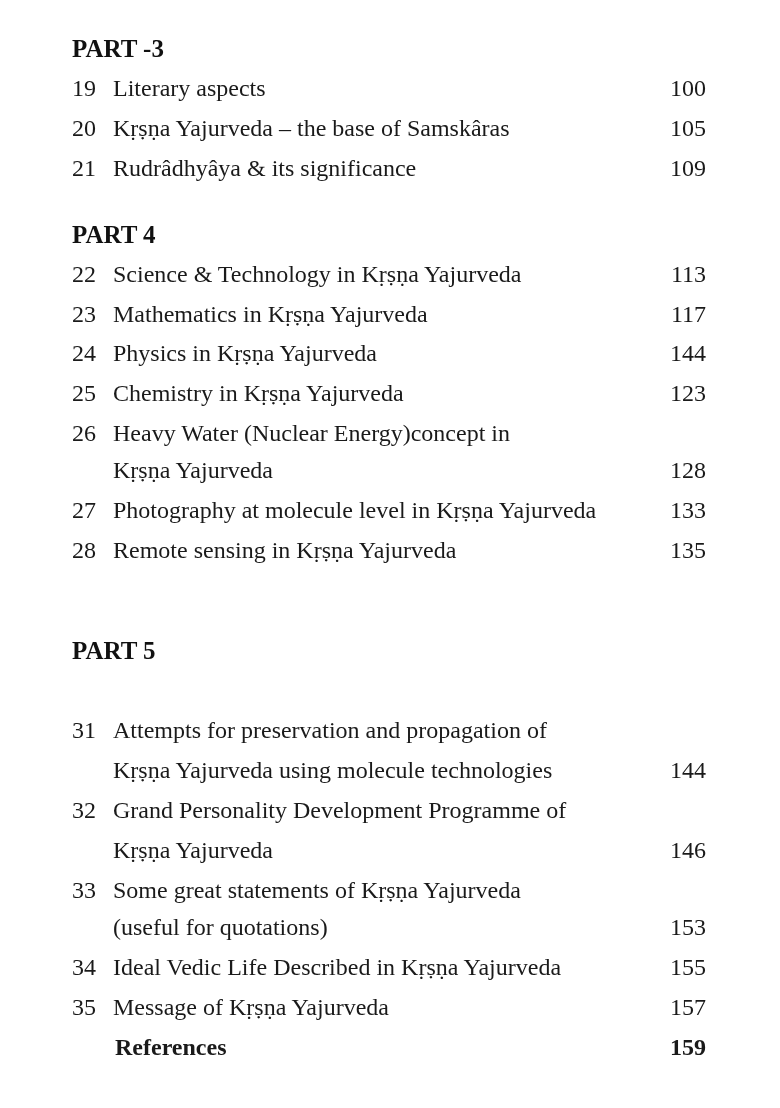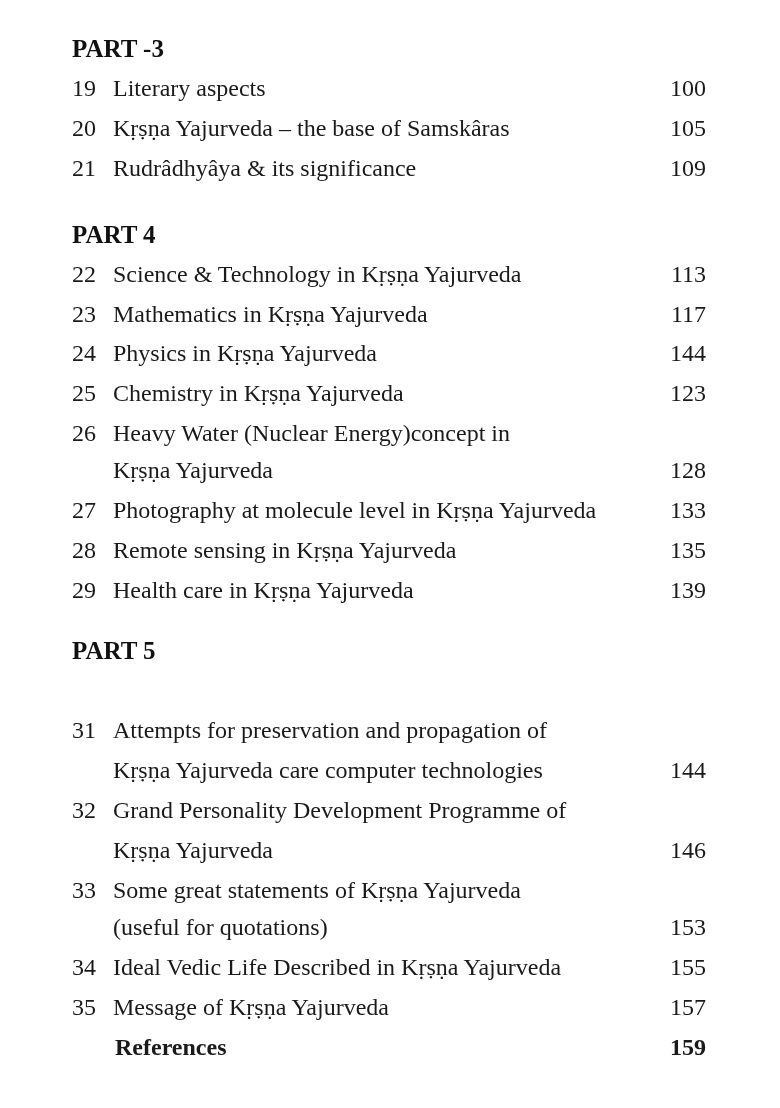--- a/index.html
+++ b/index.html
@@ -78,34 +78,29 @@
   <div class="row" style="top:490px;">
     <span class="num">27</span>
     <span class="title">Photography at molecule level in Kṛṣṇa Yajurveda</span>
     <span class="pg">133</span>
   </div>
   <div class="row" style="top:530px;">
     <span class="num">28</span>
     <span class="title">Remote sensing in Kṛṣṇa Yajurveda</span>
     <span class="pg">135</span>
   </div>
-  <div class="row" style="top:570px;">
-    <span class="num">29</span>
-    <span class="title">Health care in Kṛṣṇa Yajurveda</span>
-    <span class="pg">139</span>
-  </div>
 
   <div class="part" style="top:636px;">PART 5</div>
 
   <div class="row" style="top:710px;">
     <span class="num">31</span>
     <span class="title">Attempts for preservation and propagation of</span>
   </div>
   <div class="row" style="top:750px;">
-    <span class="title">Kṛṣṇa Yajurveda care computer technologies</span>
+    <span class="title">Kṛṣṇa Yajurveda using molecule technologies</span>
     <span class="pg">144</span>
   </div>
   <div class="row" style="top:790px;">
     <span class="num">32</span>
     <span class="title">Grand Personality Development Programme of</span>
   </div>
   <div class="row" style="top:830px;">
     <span class="title">Kṛṣṇa Yajurveda</span>
     <span class="pg">146</span>
   </div>

